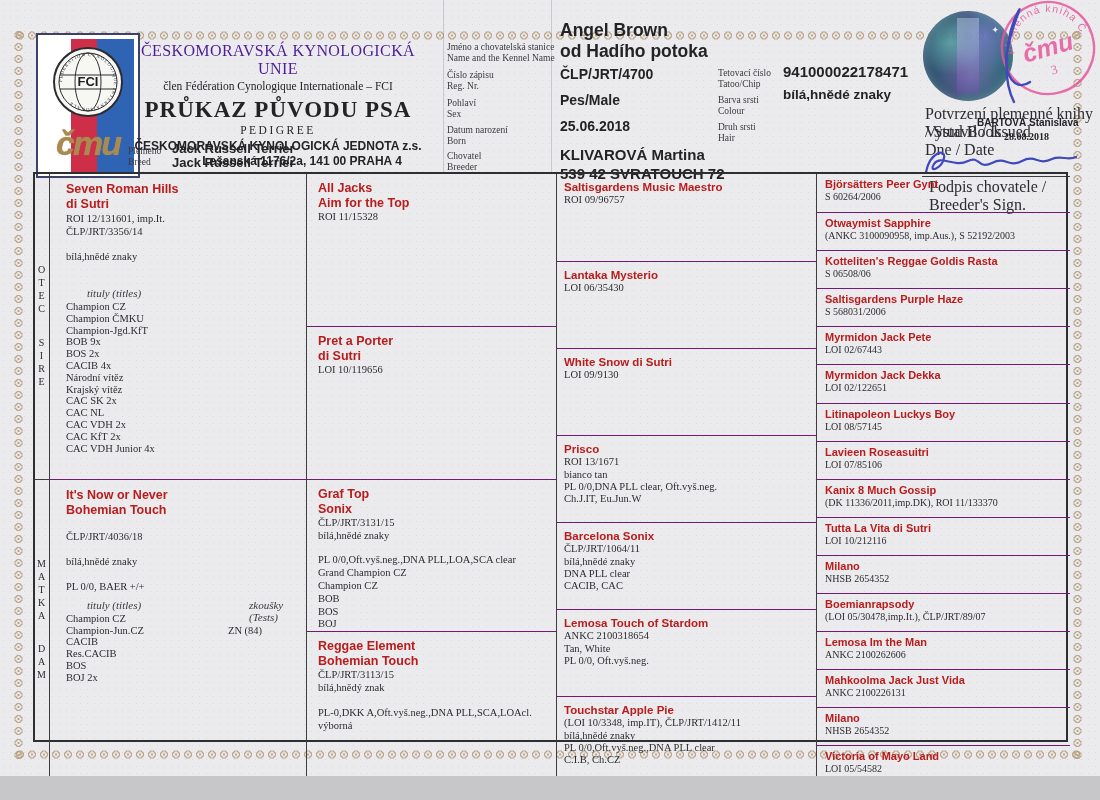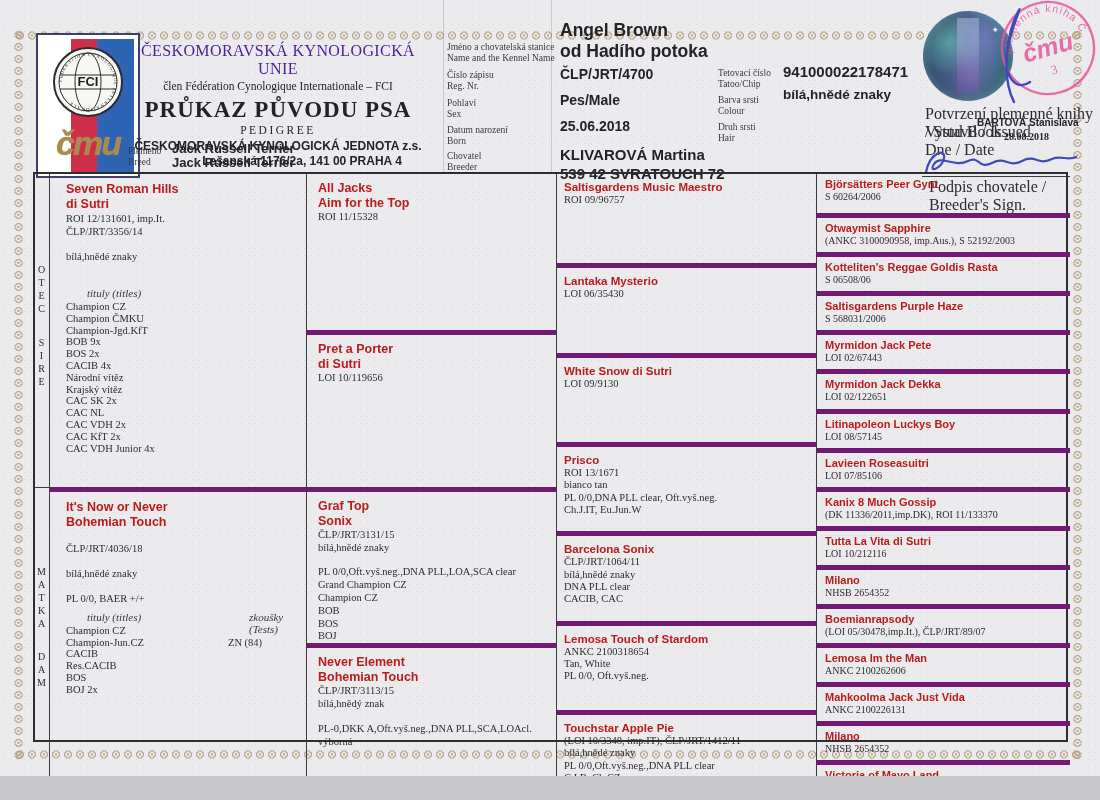--- a/index.html
+++ b/index.html
@@ -72,21 +72,21 @@
          display:grid; grid-template-columns:15px 257px 250px 260px 253px;
          border:2px solid #2e2e31; box-sizing:border-box; }
   .sidecol { display:grid; grid-template-rows:1fr 1fr; }
   .sidehalf { position:relative; border-right:1px solid #3c3c3f; }
   .sidehalf + .sidehalf { border-top:1px solid #3c3c3f; }
   .vlabel { position:absolute; left:1px; writing-mode:vertical-rl; text-orientation:upright;
             font-size:10px; letter-spacing:2px; color:#2c2c30; }
   .vl-a { top:90px; } .vl-b { top:163px; }
   .gcol { display:grid; grid-auto-rows:1fr; border-right:1px solid #3c3c3f; }
   .gcol:last-child { border-right:none; }
-  .cell { border-top:5px solid #701a75; overflow:hidden; box-sizing:border-box; }
+  .cell { border-top:1px solid #701a75; overflow:hidden; box-sizing:border-box; }
   .cell:first-child { border-top:none; }
   .nm { font-family:"Liberation Sans",sans-serif; font-weight:bold; color:#b91c1c; }
   .ln { color:#2c2c30; }
   .g1 .cell { padding:8px 6px 0 16px; }
   .g1 .nm { font-size:12.5px; line-height:15px; }
   .g1 .ln { font-size:10.5px; line-height:13px; }
   .g2 .cell { padding:7px 6px 0 11px; }
   .g2 .nm { font-size:12.5px; line-height:15px; }
   .g2 .ln { font-size:10.5px; line-height:12.8px; }
   .g3 .cell { padding:6px 5px 0 7px; }
@@ -304,21 +304,21 @@
           <div class="ln">bílá,hnědé znaky</div>
           <div class="ln sp"></div>
           <div class="ln">PL 0/0,Oft.vyš.neg.,DNA PLL,LOA,SCA clear</div>
           <div class="ln">Grand Champion CZ</div>
           <div class="ln">Champion CZ</div>
           <div class="ln">BOB</div>
           <div class="ln">BOS</div>
           <div class="ln">BOJ</div>
         </div>
         <div class="cell">
-          <div class="nm">Never Element</div>
+          <div class="nm">Reggae Element</div>
           <div class="nm">Bohemian Touch</div>
           <div class="ln">ČLP/JRT/3113/15</div>
           <div class="ln">bílá,hnědý znak</div>
           <div class="ln sp"></div>
           <div class="ln">PL-0,DKK A,Oft.vyš.neg.,DNA PLL,SCA,LOAcl.</div>
           <div class="ln">výborná</div>
         </div>
       </div>
     <div class="gcol g3" id="gen3">
         <div class="cell">

